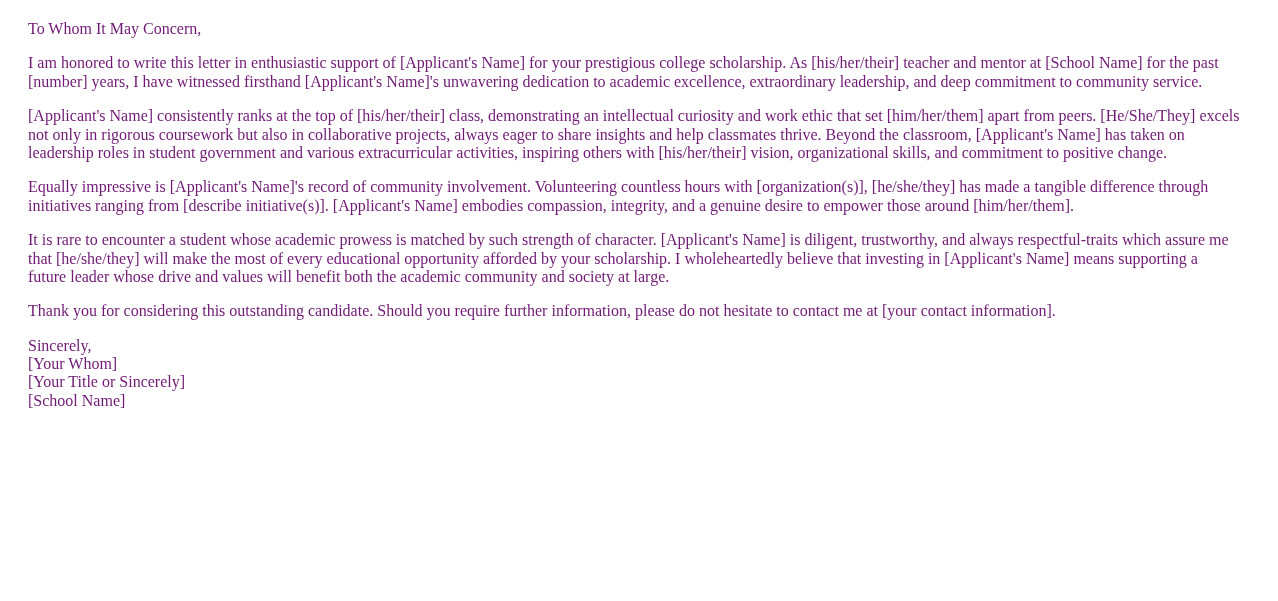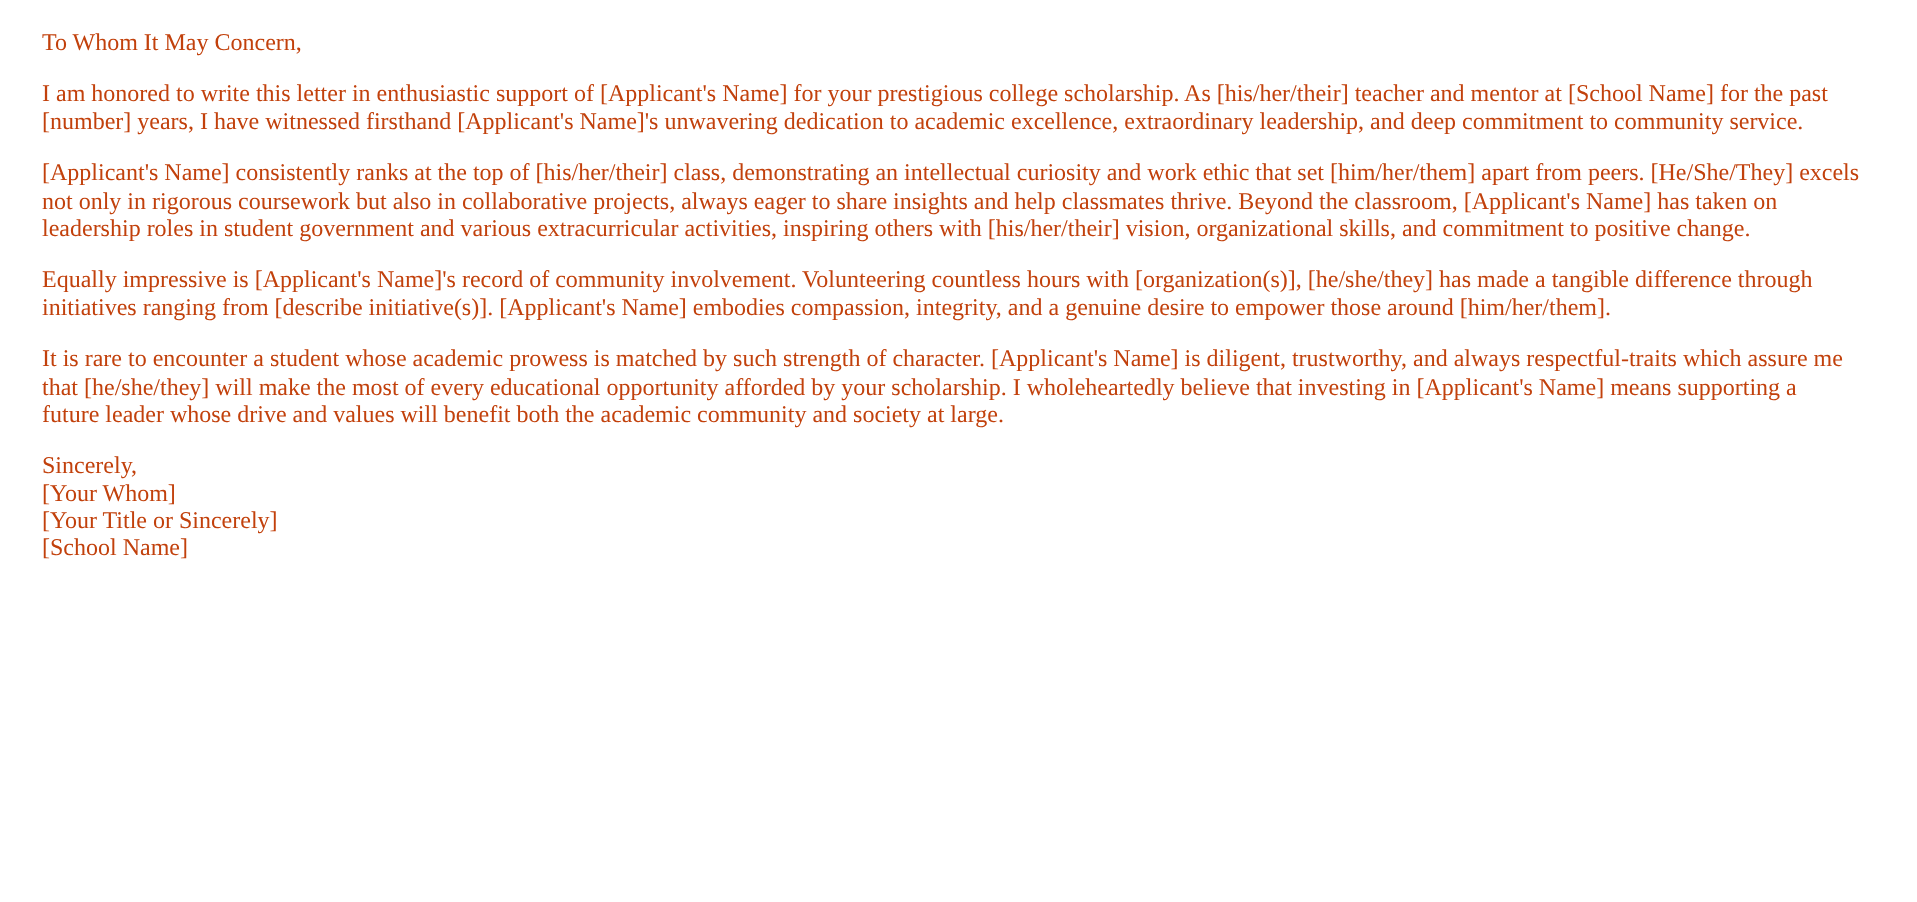--- a/index.html
+++ b/index.html
@@ -5,21 +5,21 @@
   html, body {
     margin: 0;
     padding: 0;
     background: #ffffff;
   }
   .letter {
     box-sizing: border-box;
     width: 1240px;
     min-height: 601px;
     padding: 20px 0 0 28px;
-    color: #c2410c;
+    color: #701a75;
     font-family: "Liberation Serif", "DejaVu Serif", serif;
     font-size: 16px;
     line-height: 1.15;
   }
   .letter p {
     margin: 16px 0;
     max-width: 1212px;
   }
   .letter p.salutation {
     margin-top: 0;
@@ -35,15 +35,16 @@
   <p class="salutation">To Whom It May Concern,</p>
 
   <p>I am honored to write this letter in enthusiastic support of <strong>[Applicant's Name]</strong> for your prestigious college scholarship. As <strong>[his/her/their]</strong> teacher and mentor at <strong>[School Name]</strong> for the past <strong>[number]</strong> years, I have witnessed firsthand <strong>[Applicant's Name]</strong>'s unwavering dedication to academic excellence, extraordinary leadership, and deep commitment to community service.</p>
 
   <p><strong>[Applicant's Name]</strong> consistently ranks at the top of <strong>[his/her/their]</strong> class, demonstrating an intellectual curiosity and work ethic that set <strong>[him/her/them]</strong> apart from peers. <strong>[He/She/They]</strong> excels not only in rigorous coursework but also in collaborative projects, always eager to share insights and help classmates thrive. Beyond the classroom, <strong>[Applicant's Name]</strong> has taken on leadership roles in student government and various extracurricular activities, inspiring others with <strong>[his/her/their]</strong> vision, organizational skills, and commitment to positive change.</p>
 
   <p>Equally impressive is <strong>[Applicant's Name]</strong>'s record of community involvement. Volunteering countless hours with <strong>[organization(s)]</strong>, <strong>[he/she/they]</strong> has made a tangible difference through initiatives ranging from <strong>[describe initiative(s)]</strong>. <strong>[Applicant's Name]</strong> embodies compassion, integrity, and a genuine desire to empower those around <strong>[him/her/them]</strong>.</p>
 
   <p>It is rare to encounter a student whose academic prowess is matched by such strength of character. <strong>[Applicant's Name]</strong> is diligent, trustworthy, and always respectful-traits which assure me that <strong>[he/she/they]</strong> will make the most of every educational opportunity afforded by your scholarship. I wholeheartedly believe that investing in <strong>[Applicant's Name]</strong> means supporting a future leader whose drive and values will benefit both the academic community and society at large.</p>
 
+  <p>Thank you for considering this outstanding candidate. Should you require further information, please do not hesitate to contact me at <strong>[your contact information]</strong>.</p>
 
   <p>Sincerely,<br><strong>[Your Whom]</strong><br><strong>[Your Title or Sincerely]</strong><br><strong>[School Name]</strong></p>
 </div>
 
 </body></html>

